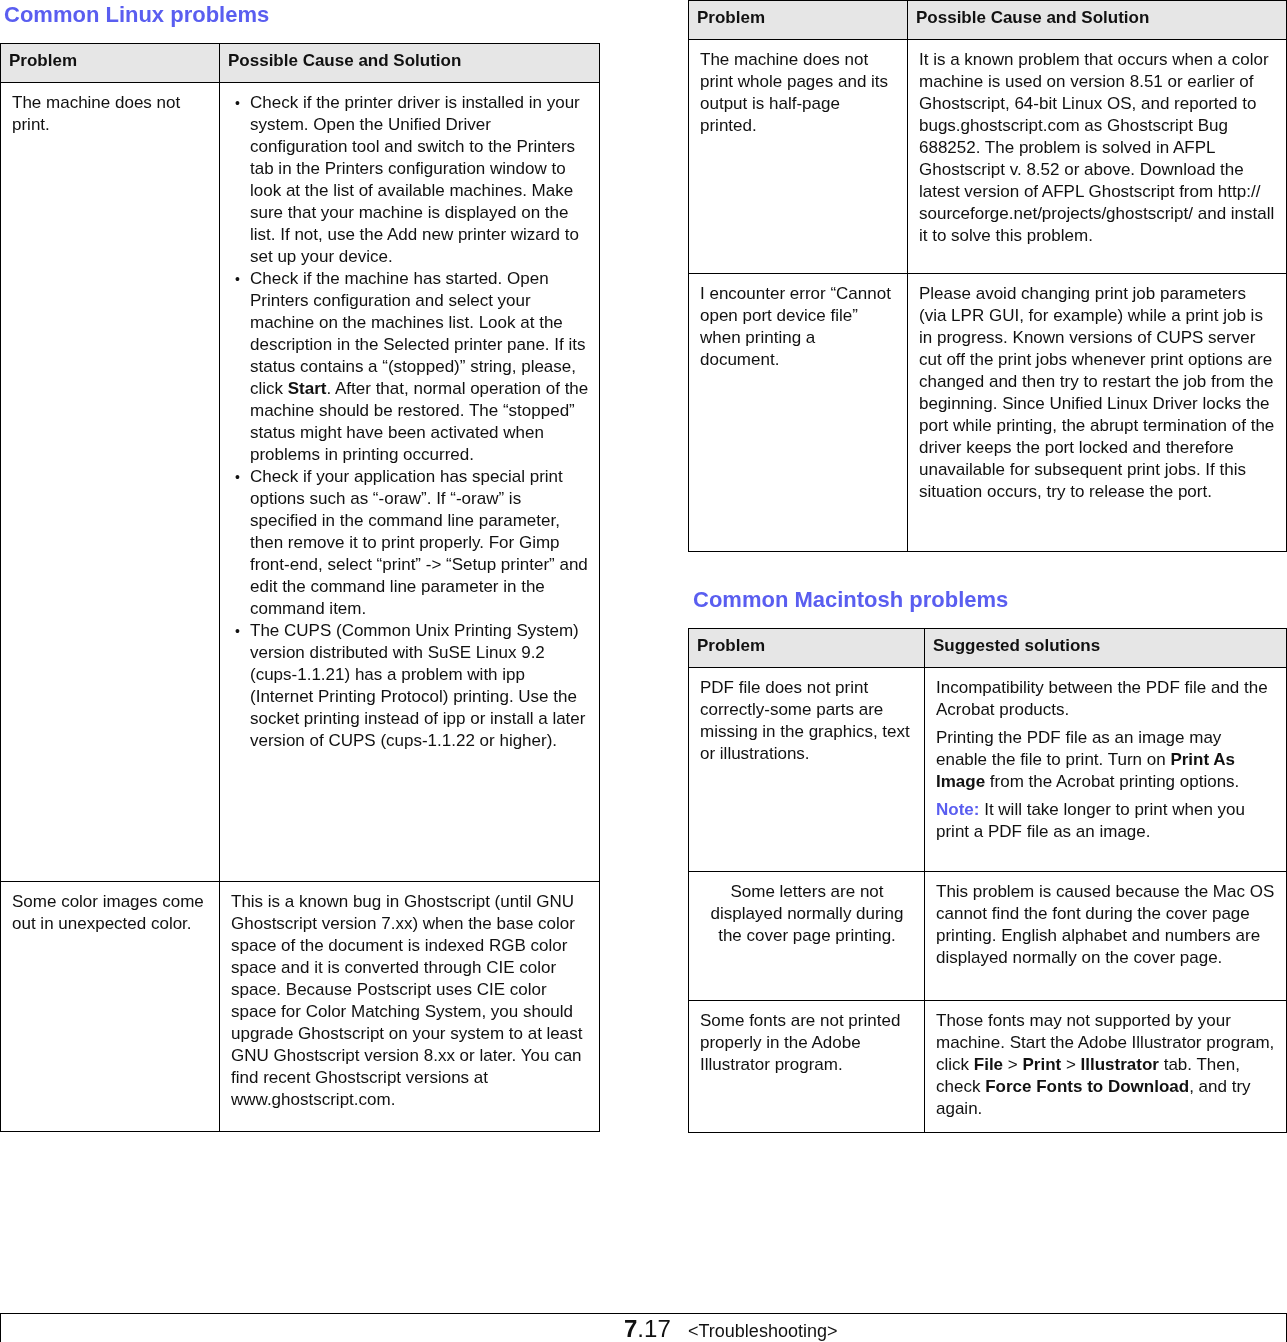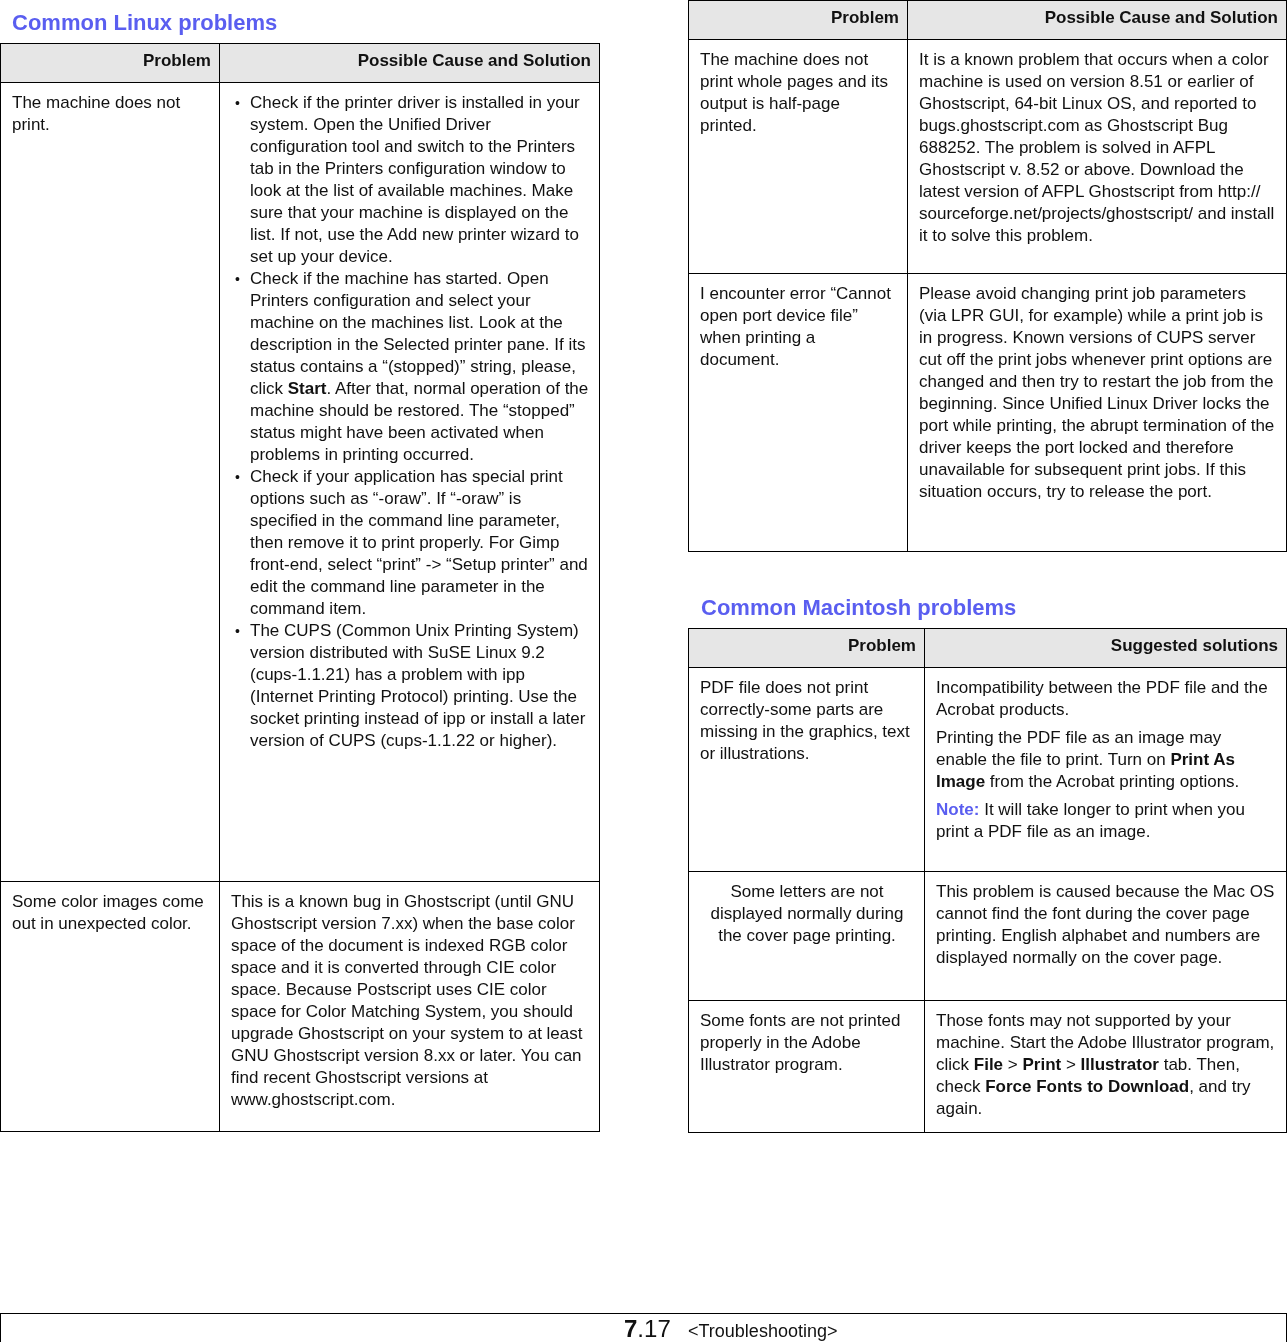--- a/index.html
+++ b/index.html
@@ -1,31 +1,31 @@
 <!DOCTYPE html>
 <html><head>
 <meta charset="utf-8">
 <style>
   html, body { margin: 0; padding: 0; background: #ffffff; }
   body {
     width: 1287px; height: 1342px; position: relative; overflow: hidden;
     font-family: "Liberation Sans", sans-serif; color: #111;
   }
   .section-title {
-    position: absolute; margin: 12px;
+    position: absolute; margin: 4px;
     font-family: "Liberation Sans", sans-serif;
     font-weight: bold; font-size: 22px; color: #5a5ef0; line-height: 1;
   }
   table.doc {
     position: absolute; border-collapse: collapse; table-layout: fixed;
     font-family: "Liberation Sans", sans-serif; font-size: 17px; line-height: 22px;
   }
   table.doc th {
     background: #e6e6e6; font-weight: bold; font-size: 17px;
-    border: 1.5px solid #000; text-align: right; padding: 6px 8px 10px 8px;
+    border: 1.5px solid #000; text-align: left; padding: 6px 8px 10px 8px;
     height: 22px;
   }
   table.doc td {
     border: 1.5px solid #000; vertical-align: top; padding: 9px 10px 12px 11px;
     text-align: left;
   }
   ul.bullets { list-style: none; margin: 0; padding: 0; }
   ul.bullets li { position: relative; padding-left: 19px; margin: 0; }
   ul.bullets li::before {
     content: "\2022"; position: absolute; left: 4px; top: 0; font-size: 14px;

